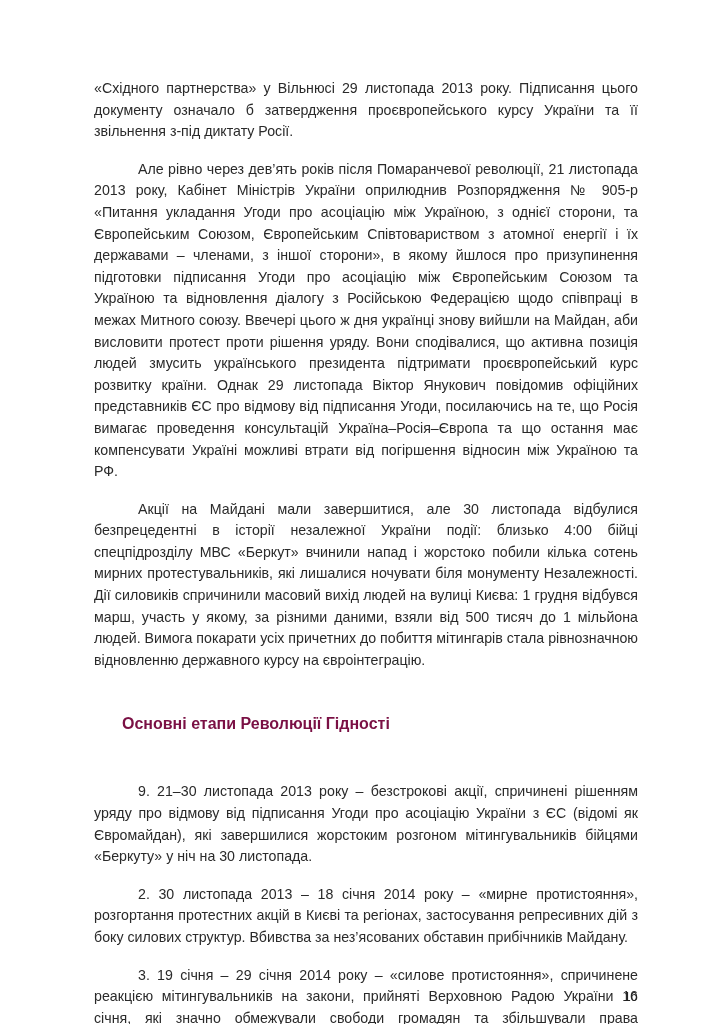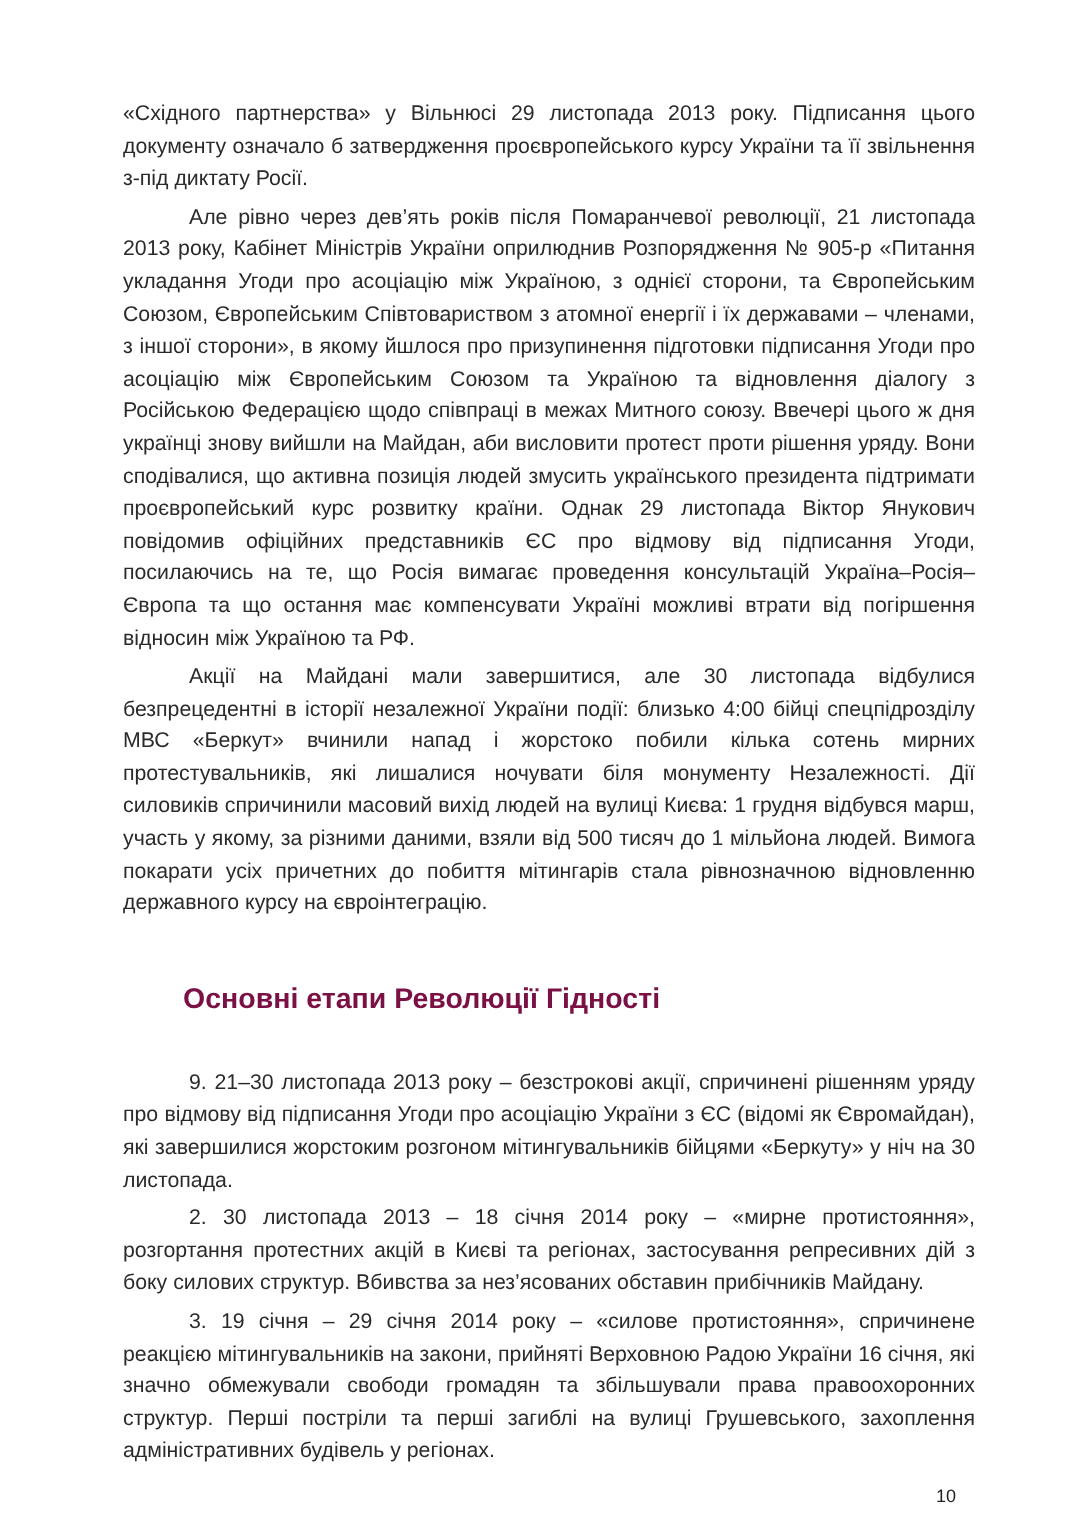--- a/index.html
+++ b/index.html
@@ -2,26 +2,26 @@
 <html><head>
   <meta charset="utf-8">
   <style>
     html, body { margin: 0; padding: 0; background: #ffffff; }
     body { width: 724px; height: 1024px; position: relative; overflow: hidden; }
     .page {
       position: absolute; left: 78px; top: 62px; width: 576px;
       font-family: "Liberation Sans", sans-serif;
       font-size: 14.2px; line-height: 21.6px; color: #2a2a2a;
     }
-    .para { margin: 4px; text-align: justify; text-align-last: left; }
+    .para { margin: 16px; text-align: justify; text-align-last: left; }
     .indent { text-indent: 44px; }
     .heading {
       margin: 40px 0 0 0; padding-left: 44px;
       font-family: "Liberation Sans", sans-serif;
-      font-size: 19px; font-weight: bold; color: #7a1044; line-height: 26px;
+      font-size: 16px; font-weight: bold; color: #7a1044; line-height: 26px;
     }
     .spacer { height: 28px; }
     .pagenum {
       position: absolute; left: 624px; top: 990px;
       font-family: "Liberation Sans", sans-serif; font-size: 12px; color: #222;
     }
   </style>
 </head>
 <body>
 

